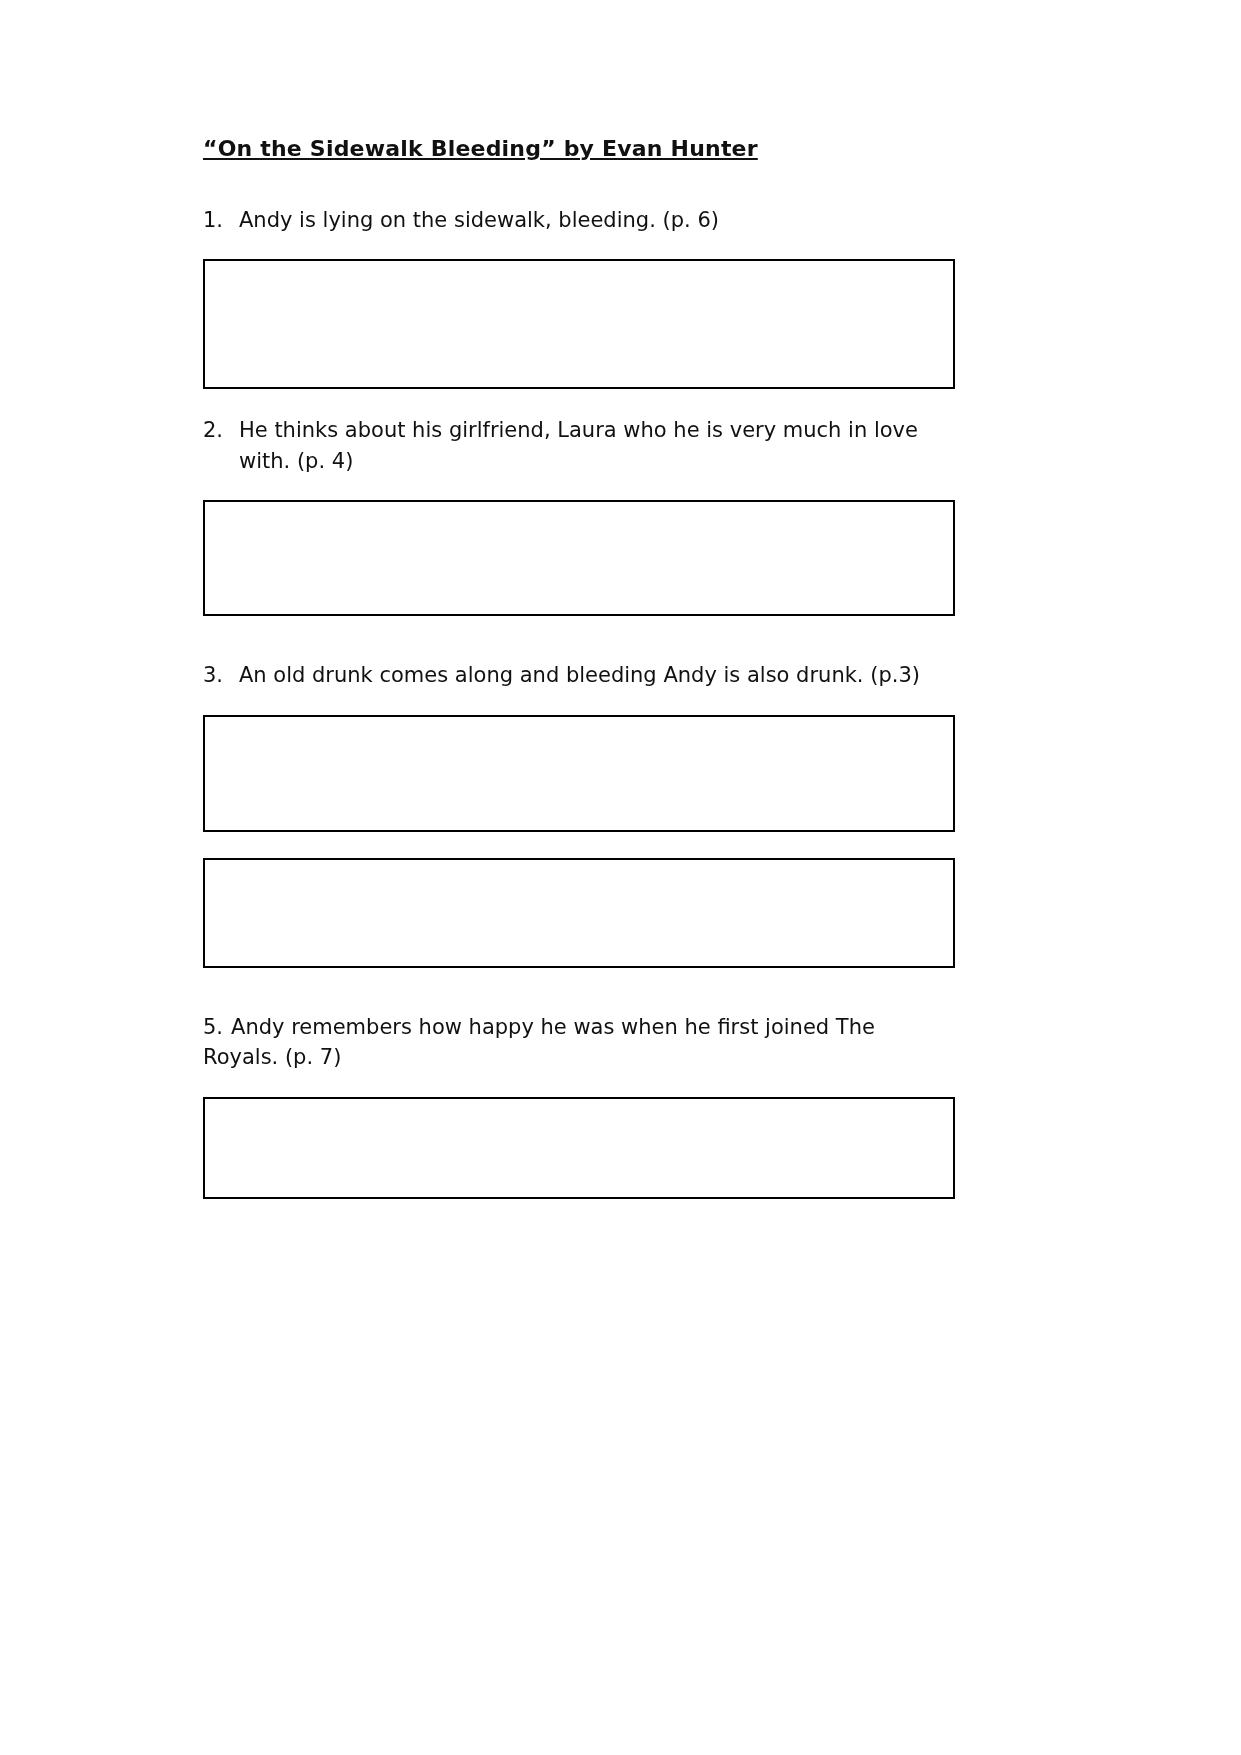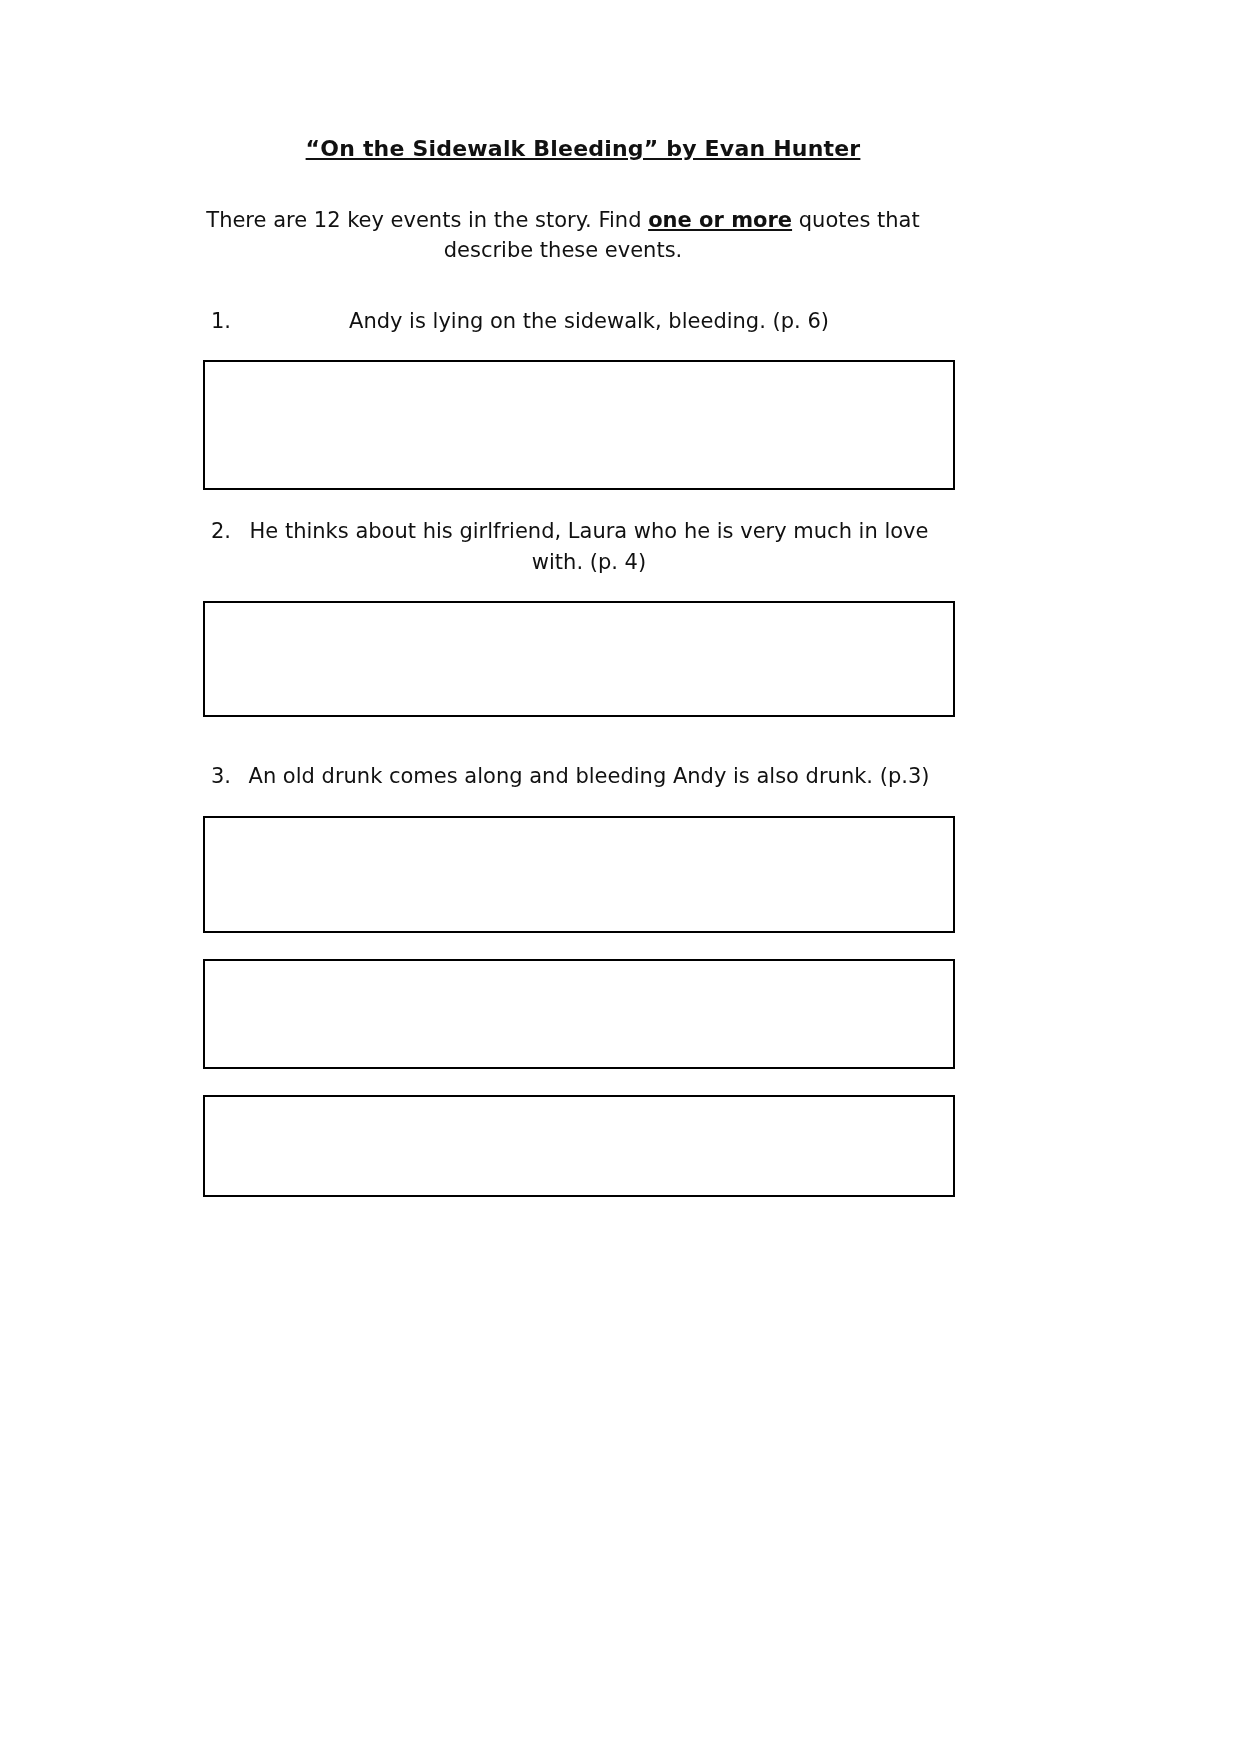--- a/index.html
+++ b/index.html
@@ -15,21 +15,20 @@
     color: #111111;
     position: relative;
   }
   .page {
     position: absolute;
     top: 0;
     left: 0;
     width: 1241px;
     height: 1755px;
     padding: 136px 0 0 203px;
-    text-align: center;
   }
   .content {
     width: 760px;
   }
   .title {
     font-size: 22px;
     font-weight: bold;
     text-decoration: underline;
     margin: 0 0 44px 0;
     letter-spacing: 0.2px;
@@ -81,21 +80,20 @@
   .mt-lg { margin-top: 44px; }
 </style>
 </head>
 <body>
 
 <div class="page">
   <div class="content">
 
     <h1 class="title">“On the Sidewalk Bleeding” by Evan Hunter</h1>
 
-    <p class="intro"><span>There are 12 key events in the story. Find </span><span class="emph">one or more</span><span> quotes that describe these events.</span></p>
 
     <div class="question hanging">
       <span class="qnum">1.</span>
       <span class="qtext">Andy is lying on the sidewalk, bleeding. (p. 6)</span>
     </div>
     <div class="answer-box h1"></div>
 
     <div class="question hanging">
       <span class="qnum">2.</span>
       <span class="qtext">He thinks about his girlfriend, Laura who he is very much in love with. (p. 4)</span>
@@ -103,16 +101,17 @@
     <div class="answer-box h2 gap-after-box-sm"></div>
 
     <div class="question hanging mt-lg">
       <span class="qnum">3.</span>
       <span class="qtext">An old drunk comes along and bleeding Andy is also drunk. (p.3)</span>
     </div>
     <div class="answer-box h3"></div>
 
     <div class="answer-box h4"></div>
 
+    <div class="question block mt-lg"><span class="qnum">5.</span><span>Andy remembers how happy he was when he first joined The Royals. (p. 7)</span></div>
     <div class="answer-box h5"></div>
 
   </div>
 </div>
 
 </body></html>

